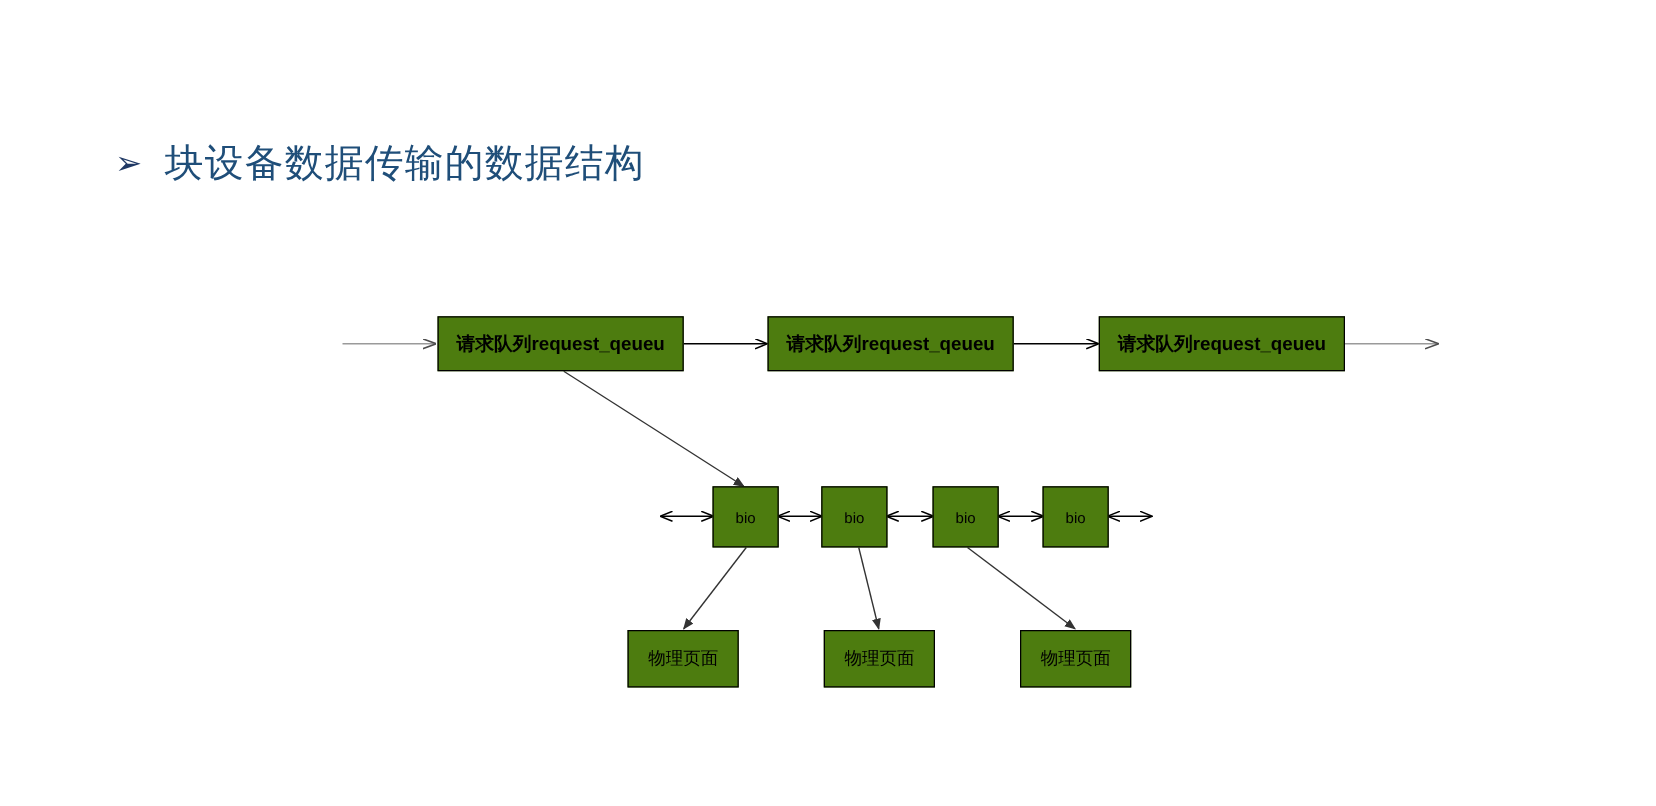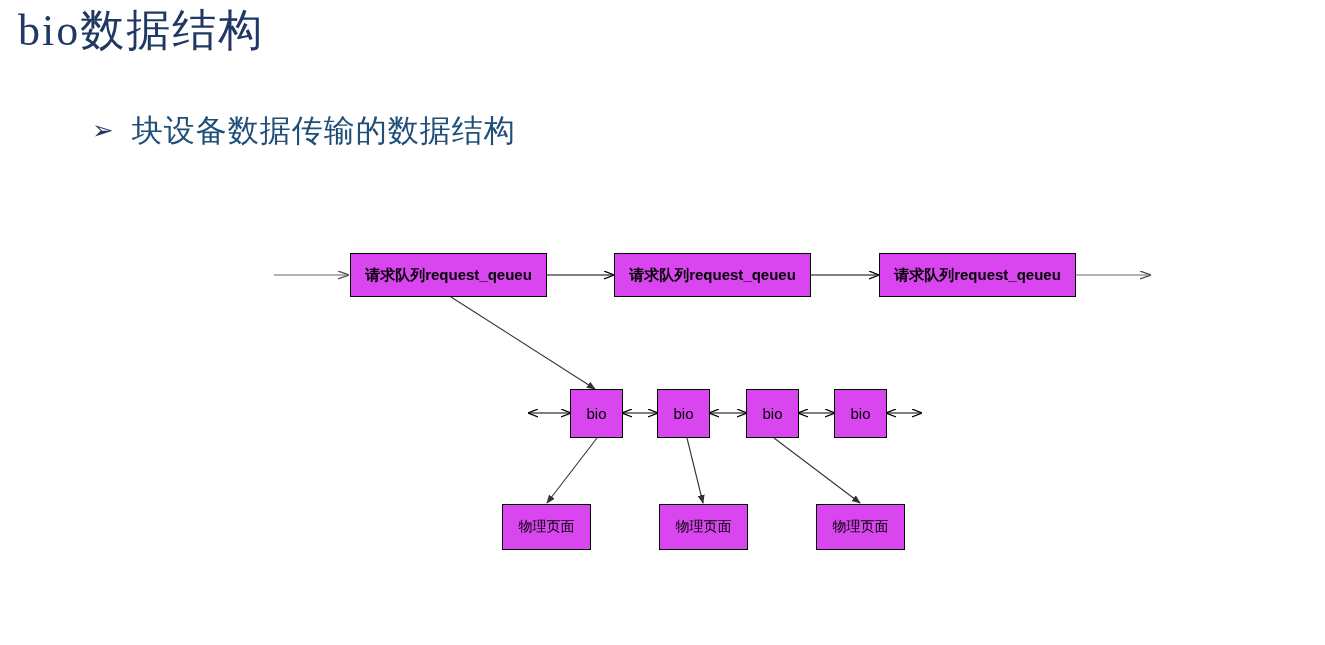--- a/index.html
+++ b/index.html
@@ -63,48 +63,47 @@
     position: absolute;
     left: 0;
     top: 0;
     width: 1325px;
     height: 645px;
   }
   .node {
     position: absolute;
     box-sizing: border-box;
     border: 1px solid #000000;
-    background: #d946ef;
+    background: #4d7c0f;
     display: flex;
     align-items: center;
     justify-content: center;
     color: #000000;
     text-align: center;
   }
   .node.rq {
     font-size: 15px;
     font-weight: bold;
     font-family: "Liberation Sans", sans-serif;
     letter-spacing: 0px;
   }
   .node.bio {
-    font-size: 15px;
+    font-size: 12px;
     font-family: "Liberation Sans", sans-serif;
   }
   .node.page {
     font-size: 14px;
     font-family: "Liberation Sans", sans-serif;
   }
 </style>
 </head>
 <body>
 
 <div id="slide">
 
-  <div id="slide-title">bio数据结构</div>
 
   <div id="bullet-row">
     <span class="bullet-marker">➢</span>
     <span class="bullet-text">块设备数据传输的数据结构</span>
   </div>
 
   <div id="diagram">
 
     <svg id="diagram-svg" viewBox="0 0 1325 645">
       <defs>

